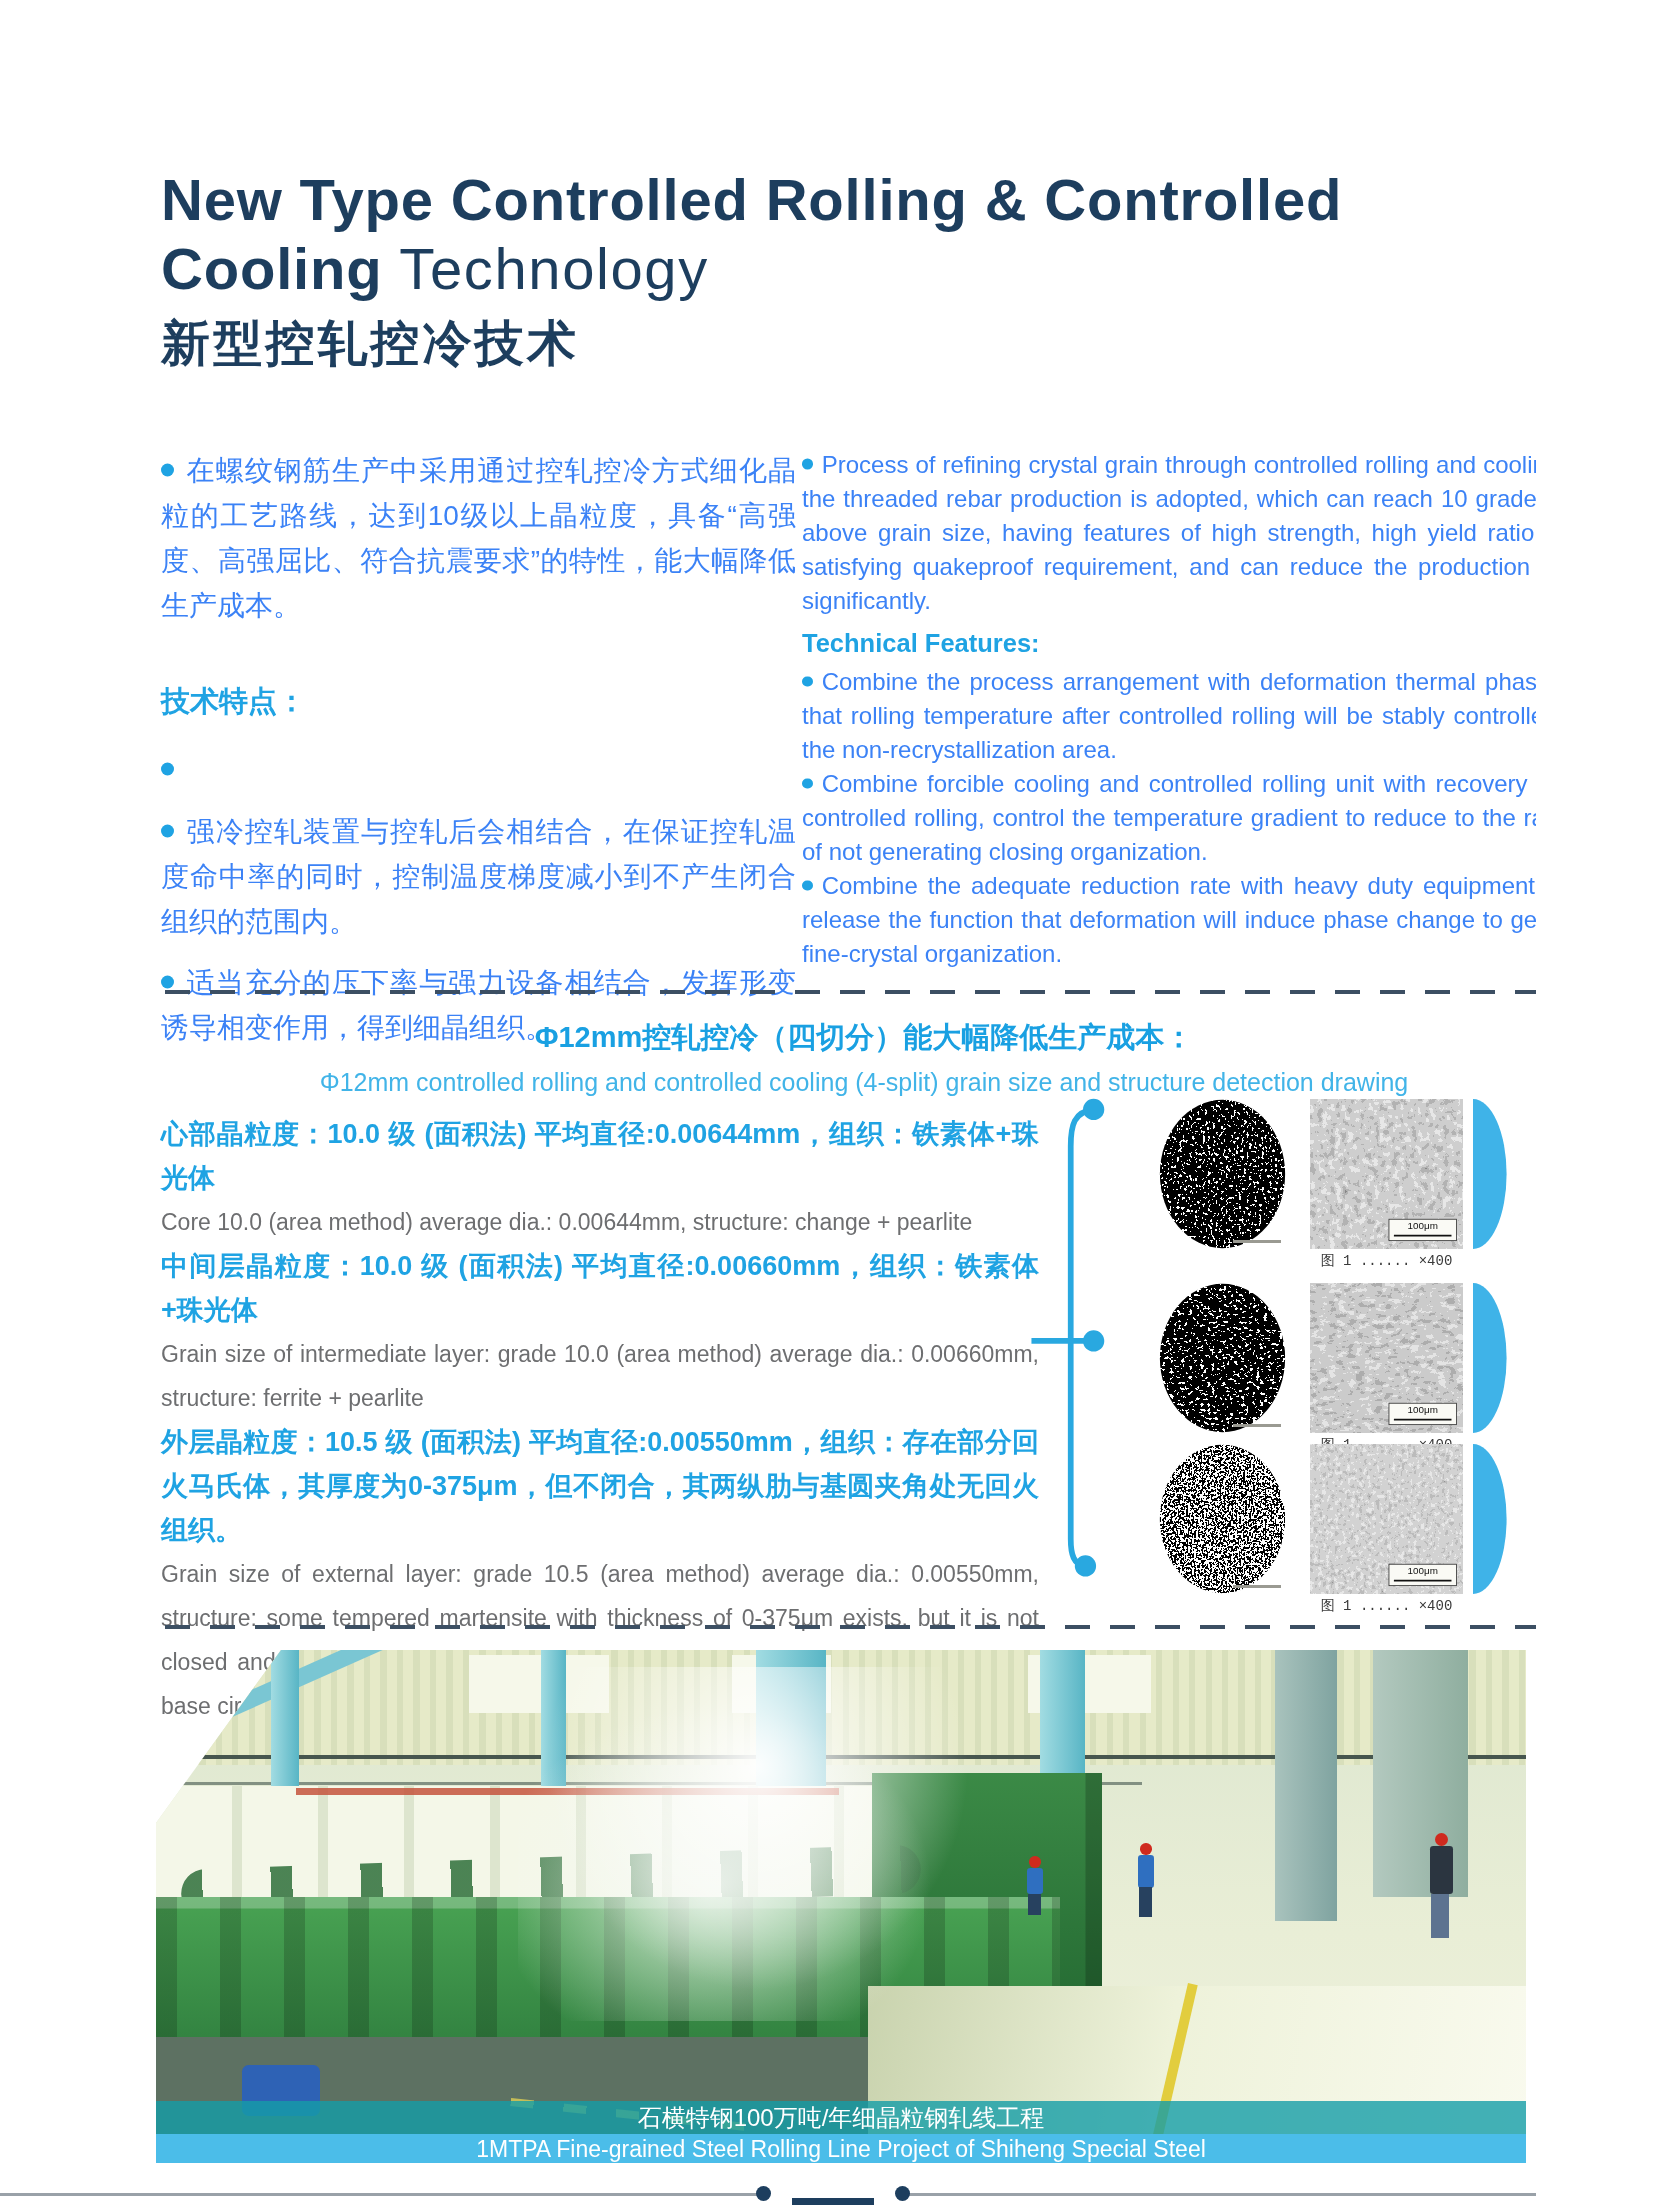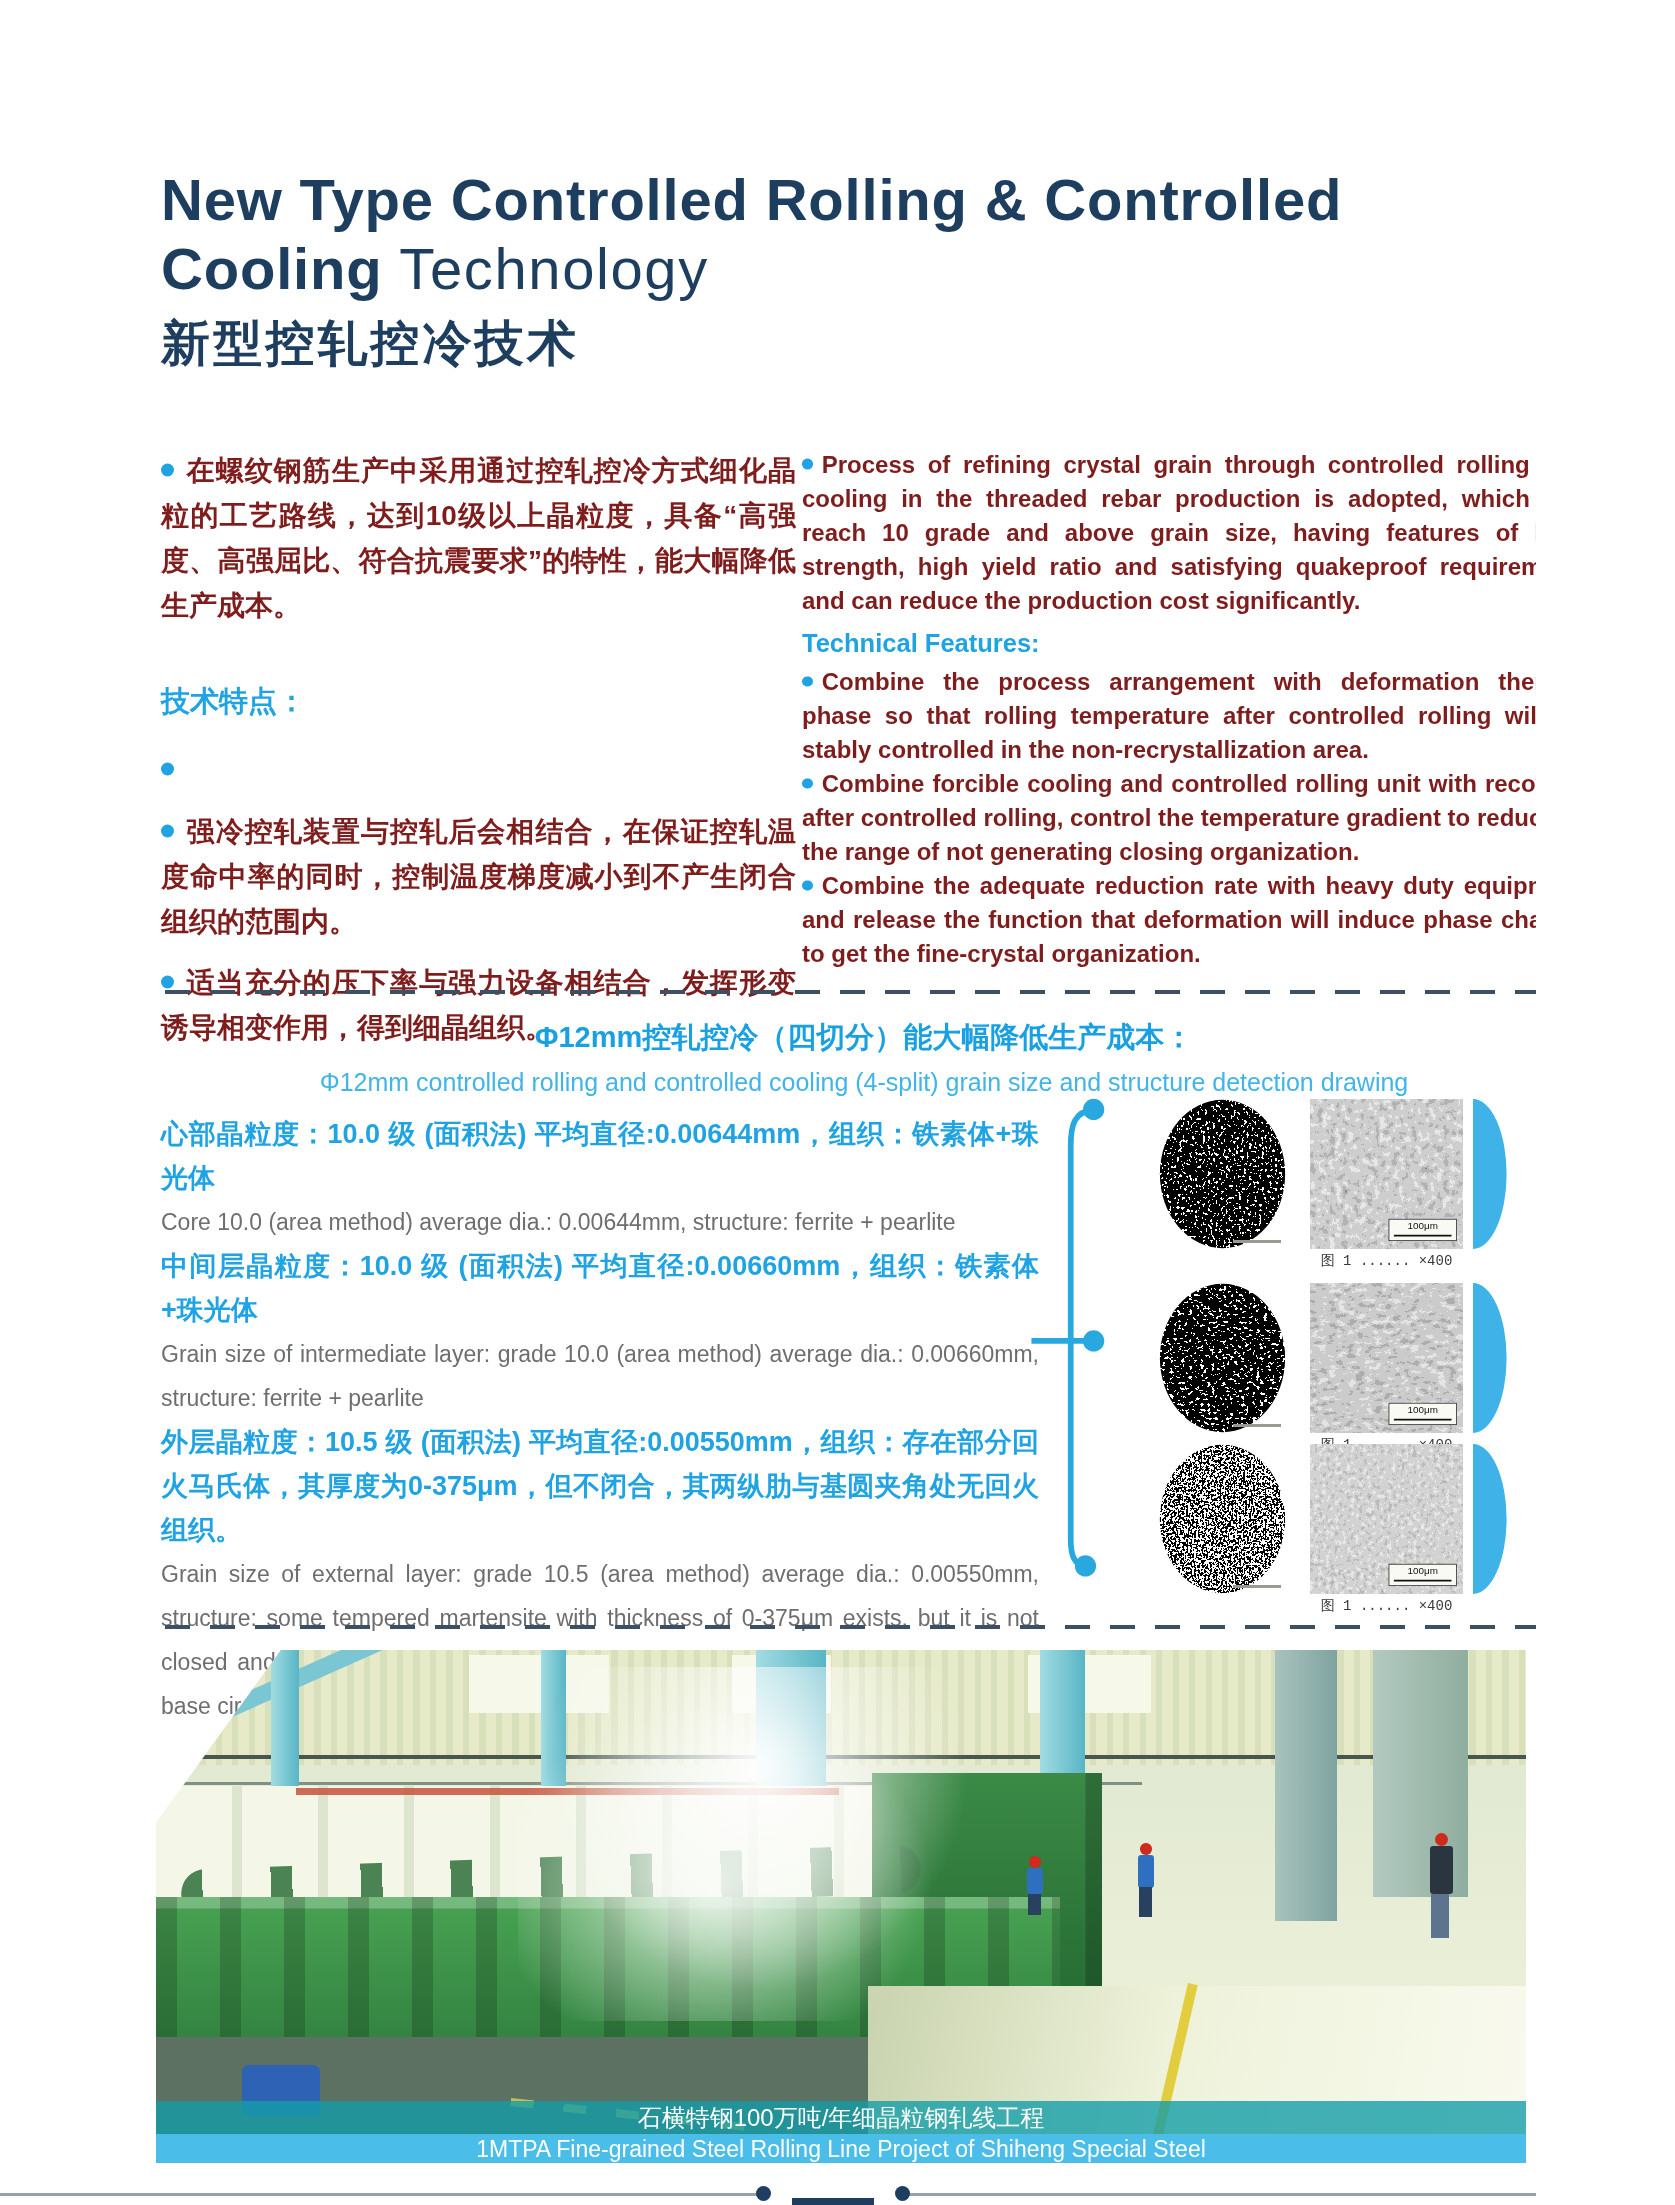--- a/index.html
+++ b/index.html
@@ -8,21 +8,21 @@
   
   .title-block{position:absolute;left:161px;top:165px;width:1448px;}
   .title-en{color:#1d3e5e;font-size:58px;font-weight:700;letter-spacing:0.8px;line-height:69px;margin:0;}
   .title-en .light{font-weight:400;letter-spacing:1.6px;}
   .title-zh{color:#1d3e5e;font-size:49px;font-weight:700;margin:8.2px 0 0 0;letter-spacing:3.3px;}
   
   .col{position:absolute;top:448px;}
   .col-left{left:161px;width:635px;}
   .col-right{left:802px;width:783px;}
   .li{display:block;margin:0;text-align:justify;color:#696a6c;}
-  .li .t{color:#7f1d1d;font-weight:bold;}
+  .li .t{color:#3b82f6;}
   .zh-body{font-size:28px;line-height:45px;}
   .en-body{font-size:24px;line-height:34px;}
   .dot{display:inline-block;border-radius:50%;background:#1fa3e3;vertical-align:middle;margin-right:11.5px;transform:translateY(-2.5px);}
   .dot.d16{width:13px;height:13px;}
   .dot.d13{width:10.7px;height:10.7px;margin-right:9px;}
   .subhead{color:#1fa3e3;font-weight:700;margin:0;}
   .subhead.zh{font-size:29px;margin-top:51px;margin-bottom:23px;}
   .subhead.en{font-size:25.5px;margin-top:8.2px;margin-bottom:5px;}
   .li.gap{margin-top:16.5px;}
   
@@ -193,21 +193,21 @@
     <p class="li"><span class="dot d13"></span><span class="t">Combine the adequate reduction rate with heavy duty equipment and release the function that deformation will induce phase change to get the fine-crystal organization.</span></p>
   </section>
 
   <div class="dash-divider dash-1"></div>
 
   <h3 class="sec-head zh">Φ12mm控轧控冷（四切分）能大幅降低生产成本：</h3>
   <h4 class="sec-head en">Φ12mm controlled rolling and controlled cooling (4-split) grain size and structure detection drawing</h4>
 
   <div class="detect-text">
     <p class="dt-zh">心部晶粒度：10.0 级 (面积法) 平均直径:0.00644mm，组织：铁素体+珠光体</p>
-    <p class="dt-en">Core 10.0 (area method) average dia.: 0.00644mm, structure: ferrite + pearlite</p>
+    <p class="dt-en">Core 10.0 (area method) average dia.: 0.00644mm, structure: change + pearlite</p>
     <p class="dt-zh">中间层晶粒度：10.0 级 (面积法) 平均直径:0.00660mm，组织：铁素体+珠光体</p>
     <p class="dt-en">Grain size of intermediate layer: grade 10.0 (area method) average dia.: 0.00660mm, structure: ferrite + pearlite</p>
     <p class="dt-zh">外层晶粒度：10.5 级 (面积法) 平均直径:0.00550mm，组织：存在部分回火马氏体，其厚度为0-375μm，但不闭合，其两纵肋与基圆夹角处无回火组织。</p>
     <p class="dt-en">Grain size of external layer: grade 10.5 (area method) average dia.: 0.00550mm, structure: some tempered martensite with thickness of 0-375μm exists, but it is not closed and there is no tempered structure at the angle of two longitudinal ribs and base circle.</p>
   </div>
 
   <svg class="bracket" width="90" height="485" viewBox="0 0 110 590">
     <path d="M90,15 C66,18 62,34 62,60 L62,540 C62,560 66,570 78,573" fill="none" stroke="#29a8e0" stroke-width="7" stroke-linecap="round"></path>
     <line x1="14" y1="298" x2="90" y2="298" stroke="#29a8e0" stroke-width="7"></line>
     <circle cx="90" cy="15" r="13" fill="#29a8e0"></circle>

